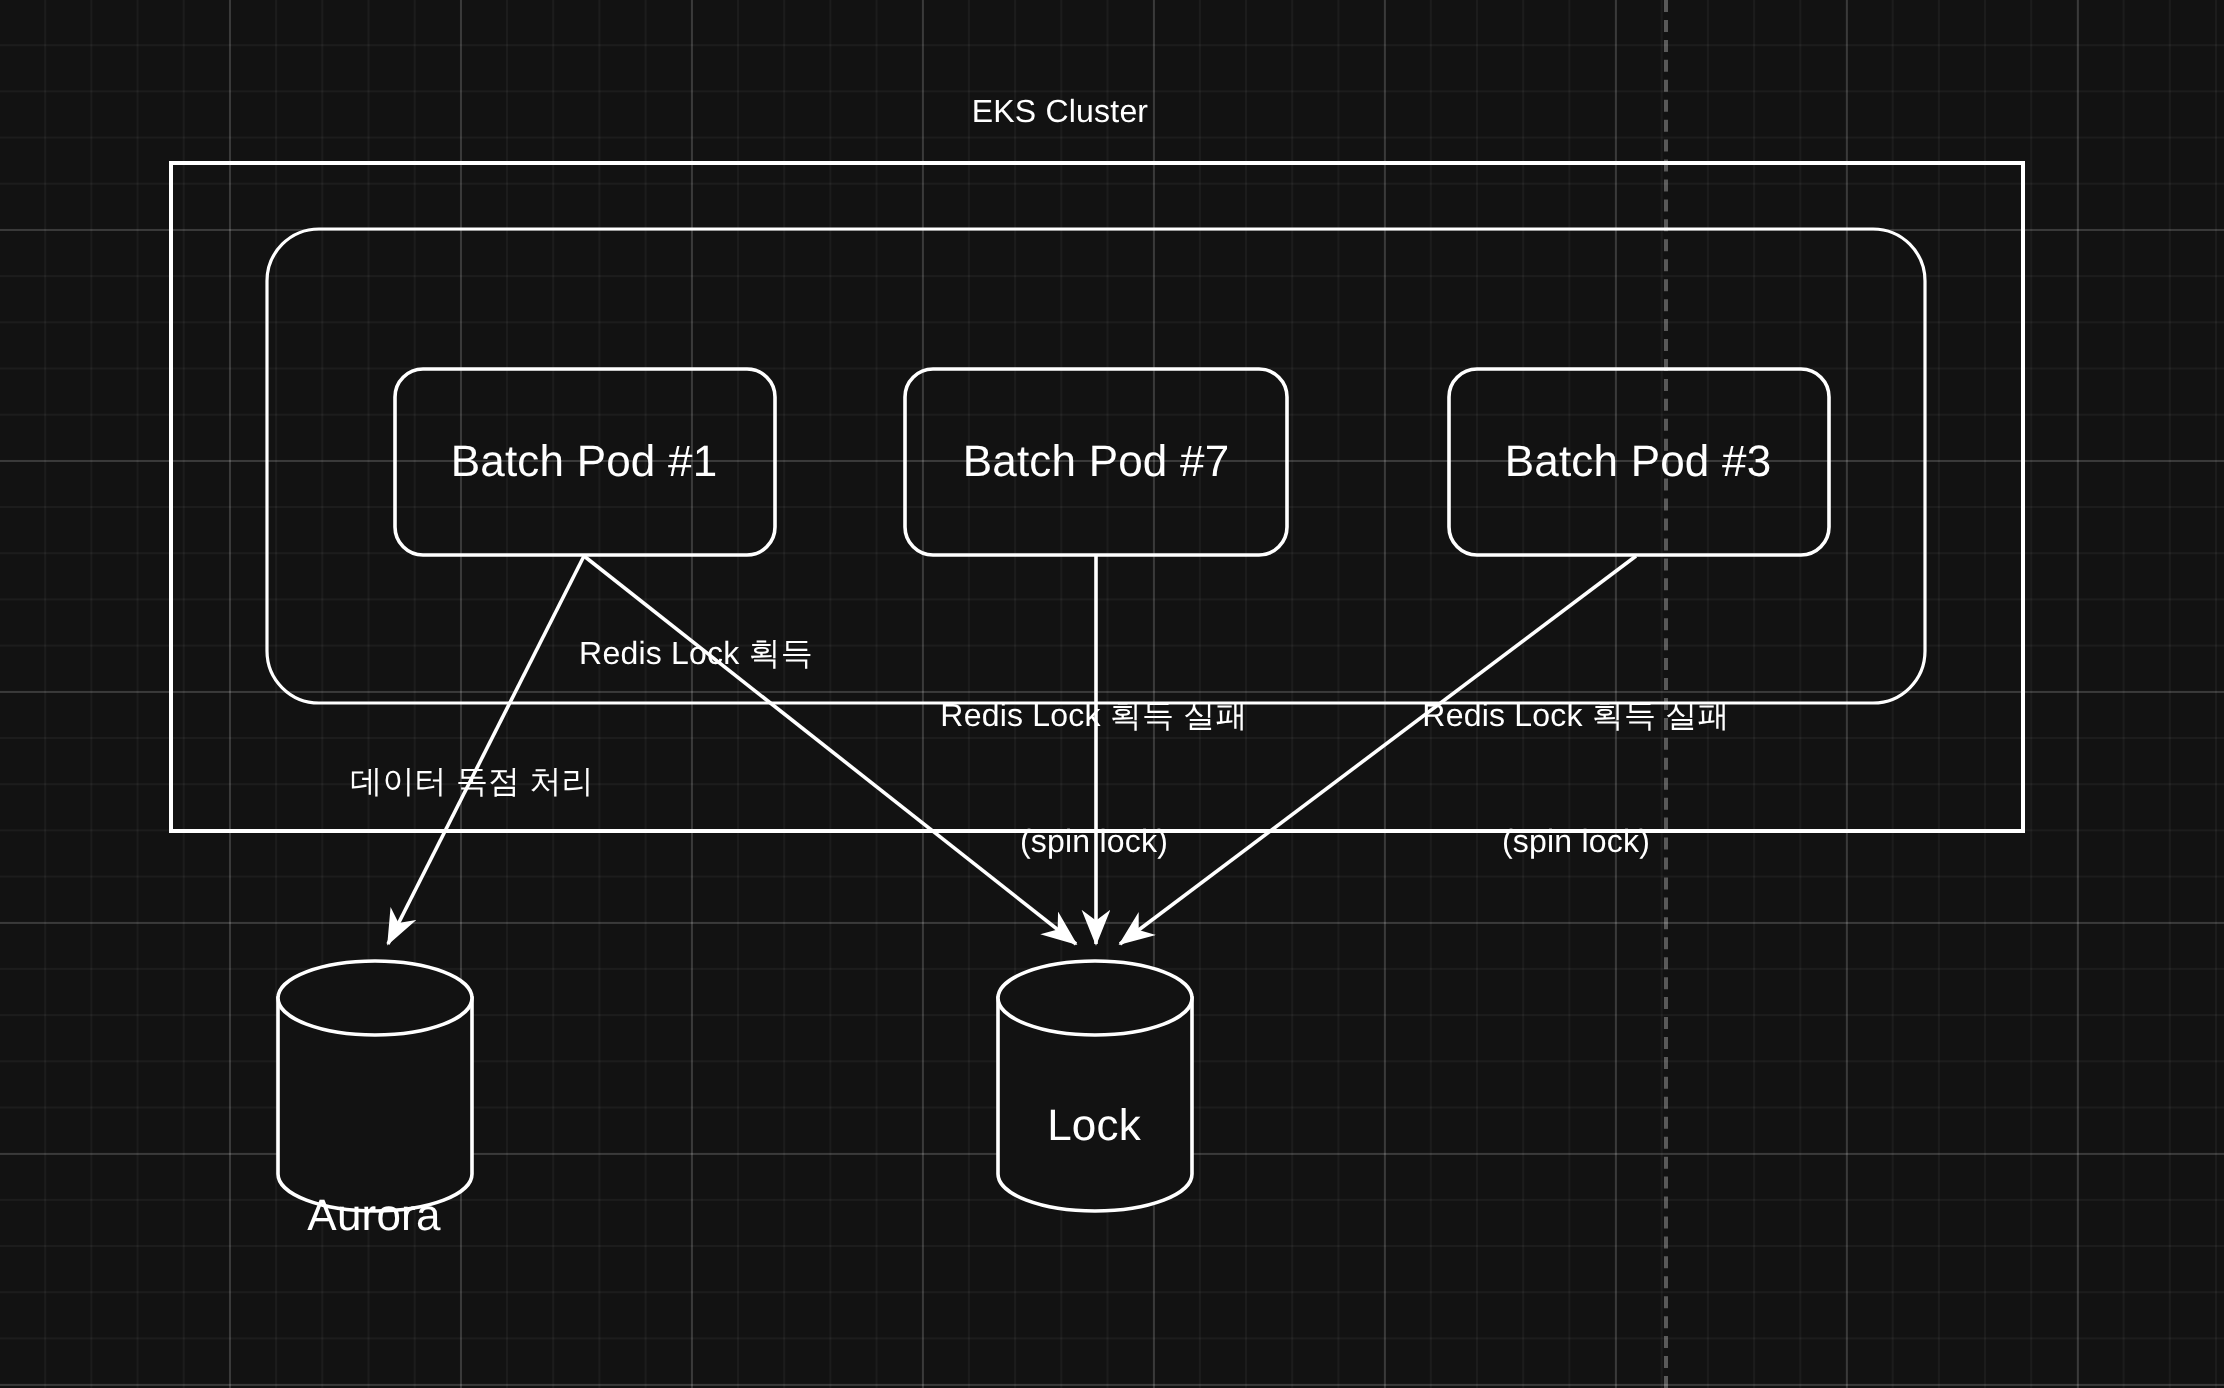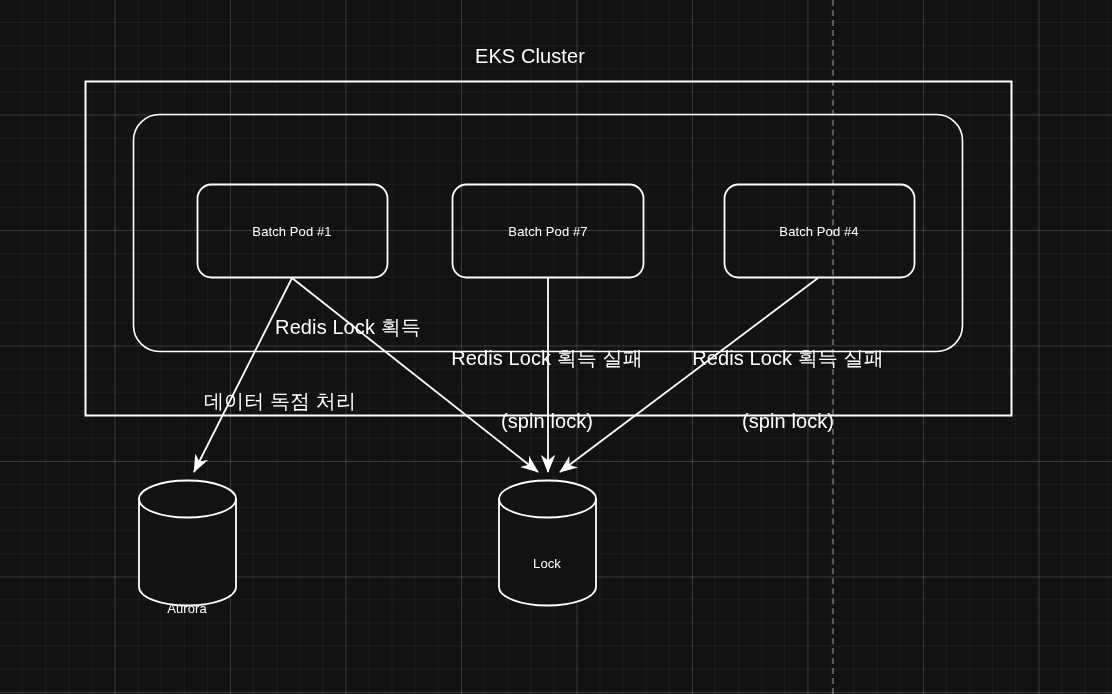--- a/index.html
+++ b/index.html
@@ -32,31 +32,31 @@
   }
   .svg-layer {
     position: absolute;
     inset: 0;
     width: 1112px;
     height: 694px;
   }
   .lbl {
     position: absolute;
     color: #ffffff;
-    font-size: 20px;
+    font-size: 16px;
     line-height: 21px;
     white-space: pre;
     text-align: center;
     letter-spacing: 0.1px;
   }
   .lbl.center { transform: translateX(-50%); }
   .node-label {
     position: absolute;
     color: #ffffff;
-    font-size: 13px;
+    font-size: 22px;
     white-space: nowrap;
     transform: translate(-50%, -50%);
     letter-spacing: 0.1px;
   }
 </style>
 </head>
 <body>
 
 <div id="canvas">
 
@@ -90,32 +90,32 @@
     <line x1="292" y1="278" x2="194" y2="472" stroke="#ffffff" stroke-width="1.8" marker-end="url(#arrowhead)"></line>
     <line x1="292" y1="278" x2="538" y2="472" stroke="#ffffff" stroke-width="1.8" marker-end="url(#arrowhead)"></line>
     <line x1="548" y1="278" x2="548" y2="472" stroke="#ffffff" stroke-width="1.8" marker-end="url(#arrowhead)"></line>
     <line x1="818" y1="278" x2="560" y2="472" stroke="#ffffff" stroke-width="1.8" marker-end="url(#arrowhead)"></line>
   </svg>
 
   <div class="lbl center" style="left:530px; top:46px;">EKS Cluster</div>
 
   <div class="node-label" style="left:292px; top:231px;">Batch Pod #1</div>
   <div class="node-label" style="left:548px; top:231px;">Batch Pod #7</div>
-  <div class="node-label" style="left:819px; top:231px;">Batch Pod #4</div>
+  <div class="node-label" style="left:819px; top:231px;">Batch Pod #3</div>
 
   <div class="node-label" style="left:187px; top:563px;margin-top:45px;">Aurora</div>
   <div class="node-label" style="left:547px; top:563px;">Lock</div>
 
   <div class="lbl center" style="left:348px; top:317px;">Redis Lock 획득</div>
 
   <div class="lbl center" style="left:547px; top:306px;">
     <div>Redis Lock 획득 실패</div>
     <div>(spin lock)</div>
   </div>
 
   <div class="lbl center" style="left:788px; top:306px;">
     <div>Redis Lock 획득 실패</div>
     <div>(spin lock)</div>
   </div>
 
-  <div class="lbl center" style="left:236px; top:391px;margin-left:44px;">데이터 독점 처리</div>
+  <div class="lbl center" style="left:236px; top:381px;">데이터 독점 처리</div>
 
 </div>
 
 </body></html>

